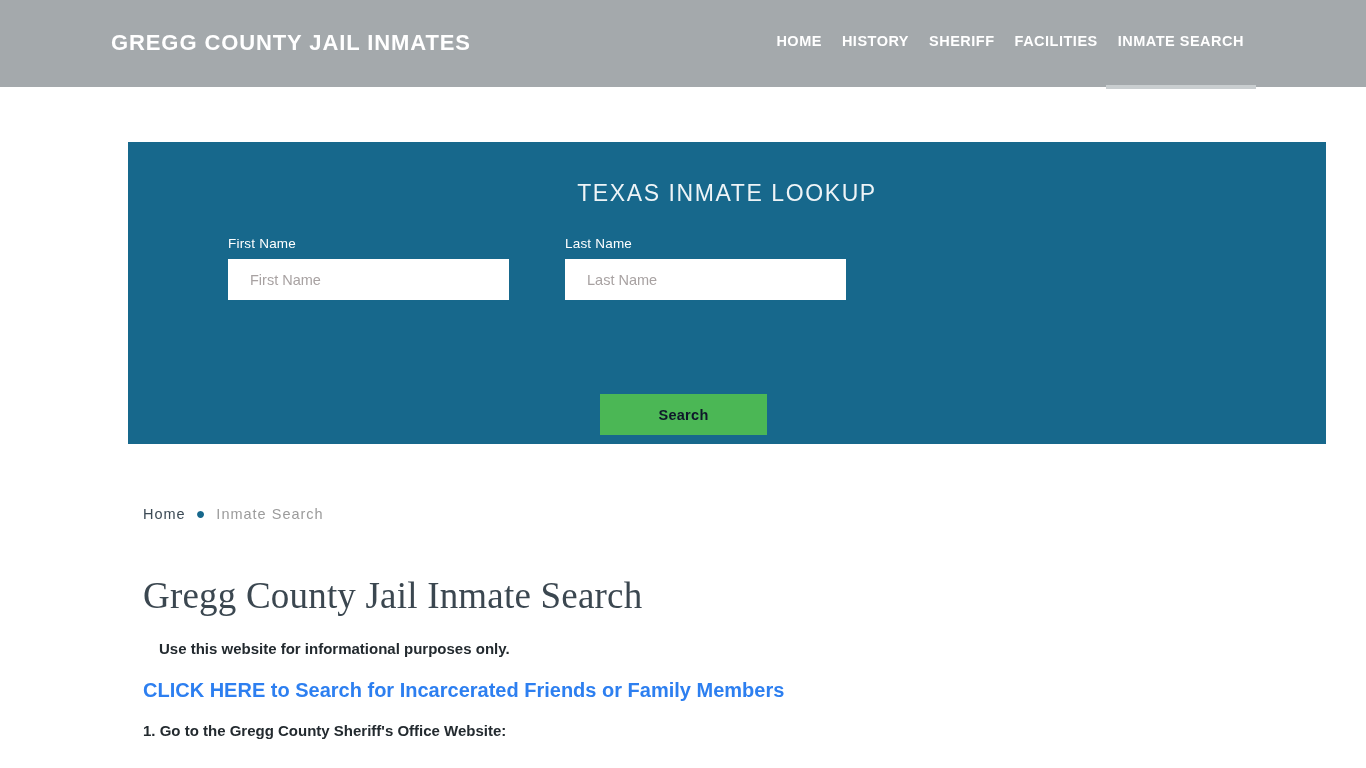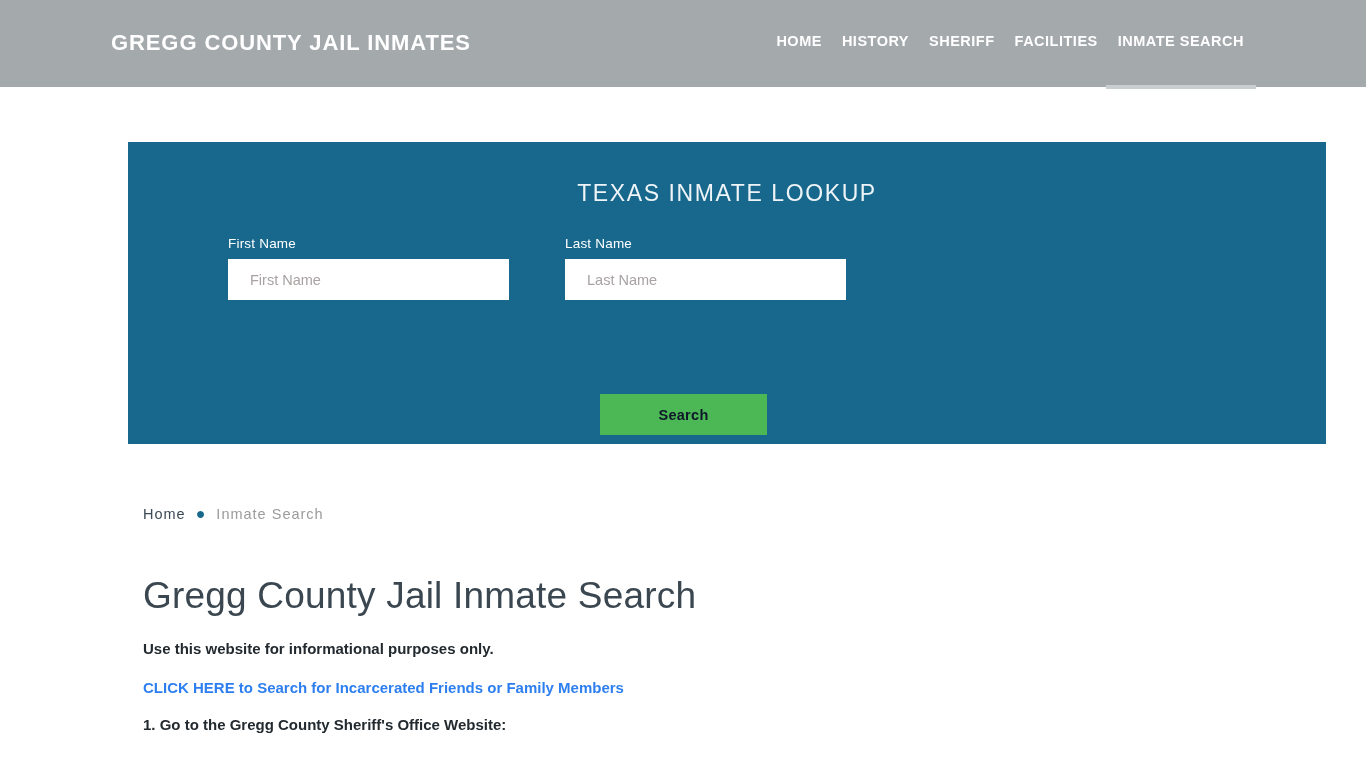--- a/index.html
+++ b/index.html
@@ -163,34 +163,34 @@
 
   
   .article { position: absolute; left: 143px; top: 575px; width: 1090px; }
   .page-title {
     margin: 0;
     font-size: 37px;
     font-weight: normal;
     color: #3b4750;
     letter-spacing: 0.2px;
     line-height: 1.15;
-    font-family: Liberation Sans, sans-serif;
+    font-family: Liberation Serif, serif;
   }
   .body-text {
-    margin: 20px 0 0 0;
+    margin: 20px 0 0 16px;
     font-size: 15px;
     font-weight: bold;
     color: #232a2f;
     line-height: 1.45;
     font-family: "Liberation Sans", sans-serif;
   }
   .cta-link {
     display: block;
     margin-top: 20px;
-    font-size: 15px;
+    font-size: 20px;
     font-weight: bold;
     color: #2d7ff0;
     text-decoration: none;
     font-family: "Liberation Sans", sans-serif;
   }
   .step-text {
     margin: 20px 0 0 0;
     font-size: 15px;
     font-weight: bold;
     color: #232a2f;

